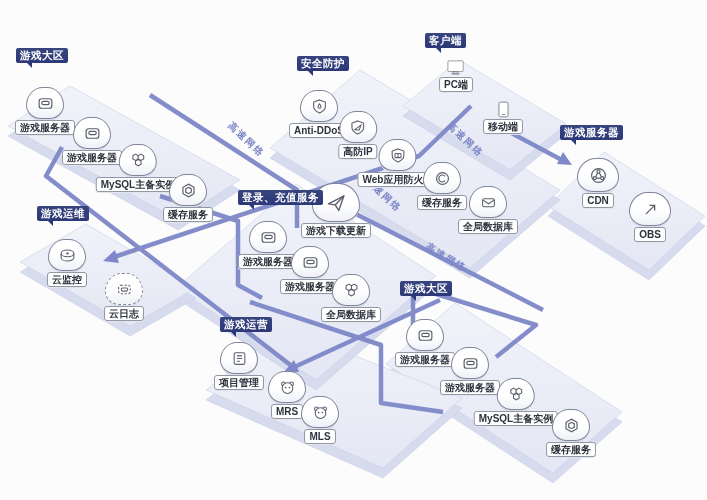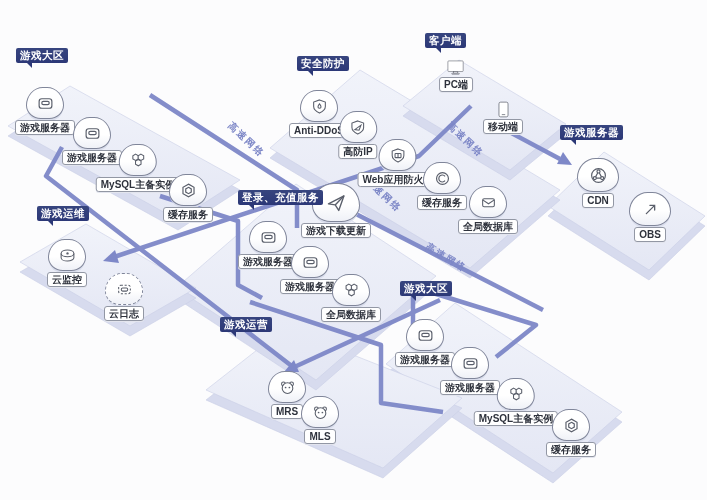--- a/index.html
+++ b/index.html
@@ -365,20 +365,28 @@
 </div>
 <div class="node" style="left:124px;top:273px">
   <span class="blob dashed">
         <svg viewBox="0 0 16 16">
           <use href="#i-dash"></use>
         </svg>
       </span>
   <span class="nlabel">云日志</span>
 </div>
 
+<div class="node" style="left:239px;top:342px">
+  <span class="blob">
+        <svg viewBox="0 0 16 16">
+          <use href="#i-doc"></use>
+        </svg>
+      </span>
+  <span class="nlabel">项目管理</span>
+</div>
 <div class="node" style="left:287px;top:371px">
   <span class="blob">
         <svg viewBox="0 0 16 16">
           <use href="#i-face"></use>
         </svg>
       </span>
   <span class="nlabel">MRS</span>
 </div>
 <div class="node" style="left:320px;top:396px">
   <span class="blob">

